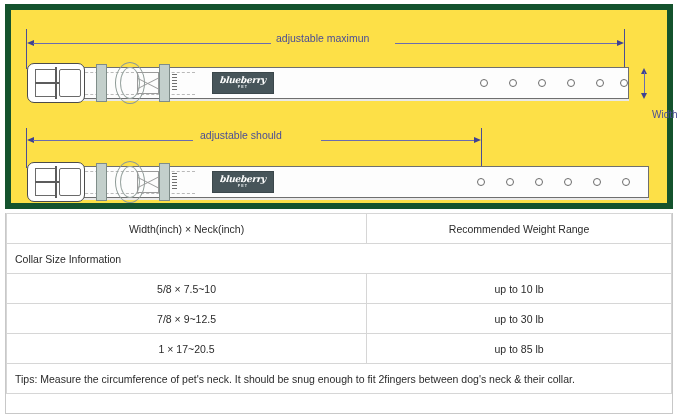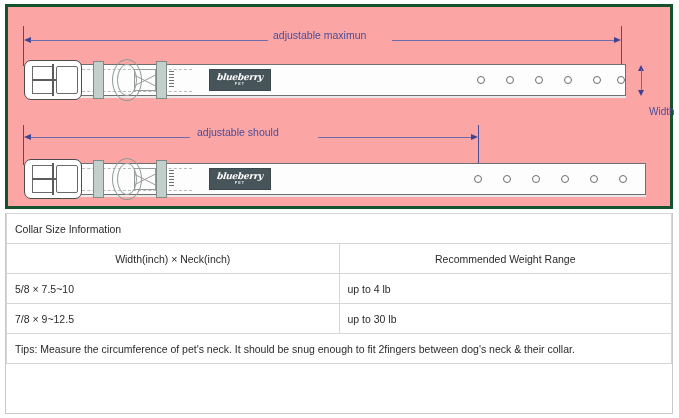--- a/index.html
+++ b/index.html
@@ -7,21 +7,21 @@
     width:679px;height:418px;
     font-family:"Liberation Sans", sans-serif;
     color:#231f20;
     -webkit-font-smoothing:antialiased;
   }
   .page{position:relative;width:679px;height:418px;overflow:hidden;background:#fff;}
 
   
   .diagram{
     position:absolute;left:5px;top:4px;width:668px;height:205px;
-    border:3px solid #14532d;background:#fca5a5;box-sizing:border-box;
+    border:6px solid #14532d;background:#fde047;box-sizing:border-box;
   }
   .dg-inner{position:absolute;inset:0;}
   .strap{
     position:absolute;
     border:1px solid #6f6f6f;
     background:#fdfdfd;
     box-sizing:border-box;
   }
   .strap-shadow{
     position:absolute;background:#e9e9e9;
@@ -195,21 +195,21 @@
     font-size:10.5px;
     color:#2a2a2a;
     padding:0 8px;
     height:29px;
     vertical-align:middle;
   }
   td.title-cell{
     text-align:left;font-size:11px;height:26px;padding-left:9px;border-left:none;border-right:none;border-top:none;
   }
   td.hdr{text-align:center;height:32px;}
-  td.val{text-align:left;}
+  td.val{text-align:center;}
   td.tips{
     text-align:left;font-size:9.6px;height:30px;padding-left:9px;
     border-left:none;border-right:none;border-bottom:none;color:#2a2a2a;
   }
   .col-left{width:51.6%;}
 </style>
 </head>
 <body>
 
 <div class="page">
@@ -308,33 +308,37 @@
       <div class="hole" style="left:582px;top:168px;"></div>
       <div class="hole" style="left:611px;top:168px;"></div>
 
     </div>
   </div>
 
   <div class="table-wrap">
     <table class="sizes">
       <tbody>
         <tr>
-          <td class="title-cell" colspan="2">Collar Size Information</td>
-        </tr>
-        <tr>
           <td class="hdr col-left">Width(inch)  ×  Neck(inch)</td>
           <td class="hdr">Recommended Weight Range</td>
         </tr>
         <tr>
+          <td class="title-cell" colspan="2">Collar Size Information</td>
+        </tr>
+        <tr>
           <td class="val col-left">5/8 × 7.5~10</td>
-          <td class="val">up to 4 lb</td>
+          <td class="val">up to 10 lb</td>
         </tr>
         <tr>
           <td class="val col-left">7/8 × 9~12.5</td>
           <td class="val">up to 30 lb</td>
+        </tr>
+        <tr>
+          <td class="val col-left">1 × 17~20.5</td>
+          <td class="val">up to 85 lb</td>
         </tr>
         <tr>
           <td class="tips" colspan="2">Tips: Measure the circumference of pet's neck. It should be snug enough to fit 2fingers between dog's neck &amp; their collar.</td>
         </tr>
       </tbody>
     </table>
   </div>
 
 </div>
 

